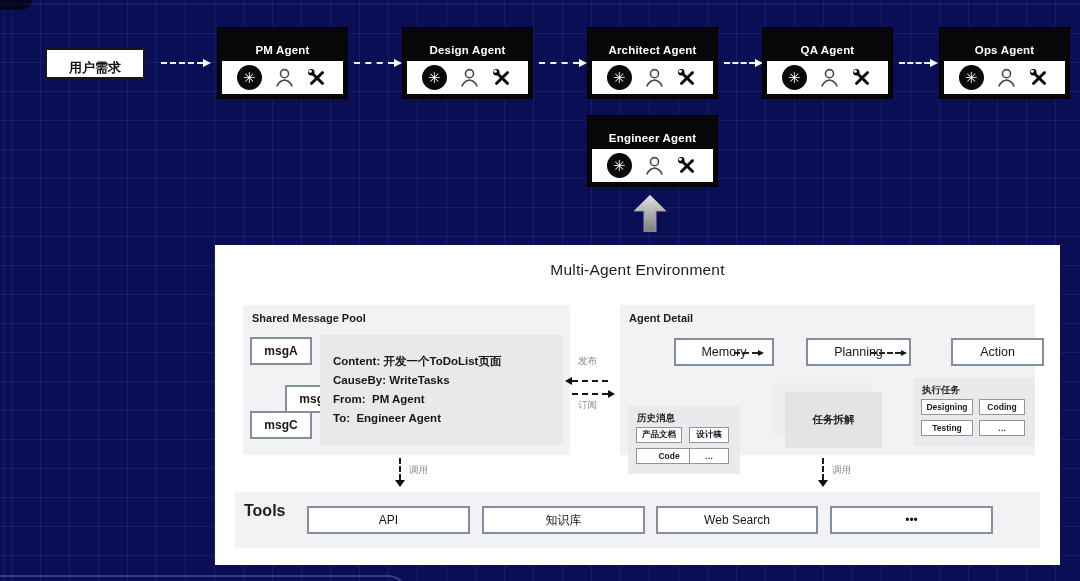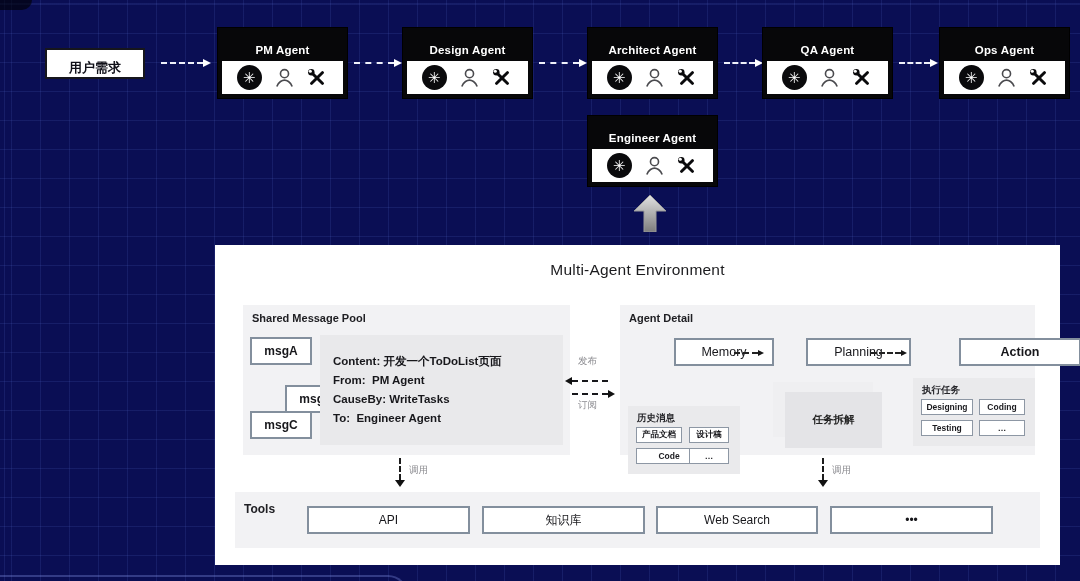--- a/index.html
+++ b/index.html
@@ -287,22 +287,22 @@
         <span>msgA</span>
       </div>
     <div class="msg-box" style="top:80px;margin-left:35px;">
         <span>msgB</span>
       </div>
     <div class="msg-box" style="top:106px;">
         <span>msgC</span>
       </div>
     <div class="msg-detail">
       <div class="msg-line">Content: 开发一个ToDoList页面</div>
+      <div class="msg-line">CauseBy: WriteTasks</div>
       <div class="msg-line">From:  PM Agent</div>
-      <div class="msg-line">CauseBy: WriteTasks</div>
       <div class="msg-line">To:  Engineer Agent</div>
     </div>
   </div>
 
   <div class="ps-label" style="left:363px;top:110px;">发布</div>
   <div class="ps-arrow" style="left:357px;top:135px;">
       <span class="head-l"></span>
     </div>
   <div class="ps-arrow" style="left:357px;top:148px;">
       <span class="head-r"></span>
@@ -317,21 +317,21 @@
       </div>
     <div class="d-arrow" style="left:114px;top:47px;width:24px;">
         <span class="head"></span>
       </div>
     <div class="pipe-box" style="left:142px;width:105px;">
         <span>Planning</span>
       </div>
     <div class="d-arrow" style="left:251px;top:47px;width:30px;">
         <span class="head"></span>
       </div>
-    <div class="pipe-box" style="left:295px;width:122px;font-weight:bold;">
+    <div class="pipe-box" style="left:287px;width:93px;">
         <span>Action</span>
       </div>
 
     <div class="sub-panel" style="left:8px;top:73px;width:112px;height:68px;margin-top:28px;">
       <div class="sub-label">历史消息</div>
       <div class="chip" style="left:8px;top:21px;width:46px;">
           <span>产品文档</span>
         </div>
       <div class="chip" style="left:61px;top:21px;width:40px;">
           <span>设计稿</span>
@@ -369,21 +369,21 @@
   <div class="v-arrow" style="left:184px;top:213px;height:22px;">
       <span class="head"></span>
     </div>
   <div class="invoke-label" style="left:194px;top:219px;">调用</div>
   <div class="v-arrow" style="left:607px;top:213px;height:22px;">
       <span class="head"></span>
     </div>
   <div class="invoke-label" style="left:617px;top:219px;">调用</div>
 
   <div class="section" style="left:20px;top:247px;width:805px;height:56px;">
-    <div class="section-label" style="top:10px;font-size:12px;">Tools</div>
+    <div class="section-label" style="top:10px;font-size:16px;">Tools</div>
     <div class="tool-box" style="left:72px;">
         <span>API</span>
       </div>
     <div class="tool-box" style="left:247px;">
         <span>知识库</span>
       </div>
     <div class="tool-box" style="left:421px;width:162px;">
         <span>Web Search</span>
       </div>
     <div class="tool-box" style="left:595px;">

